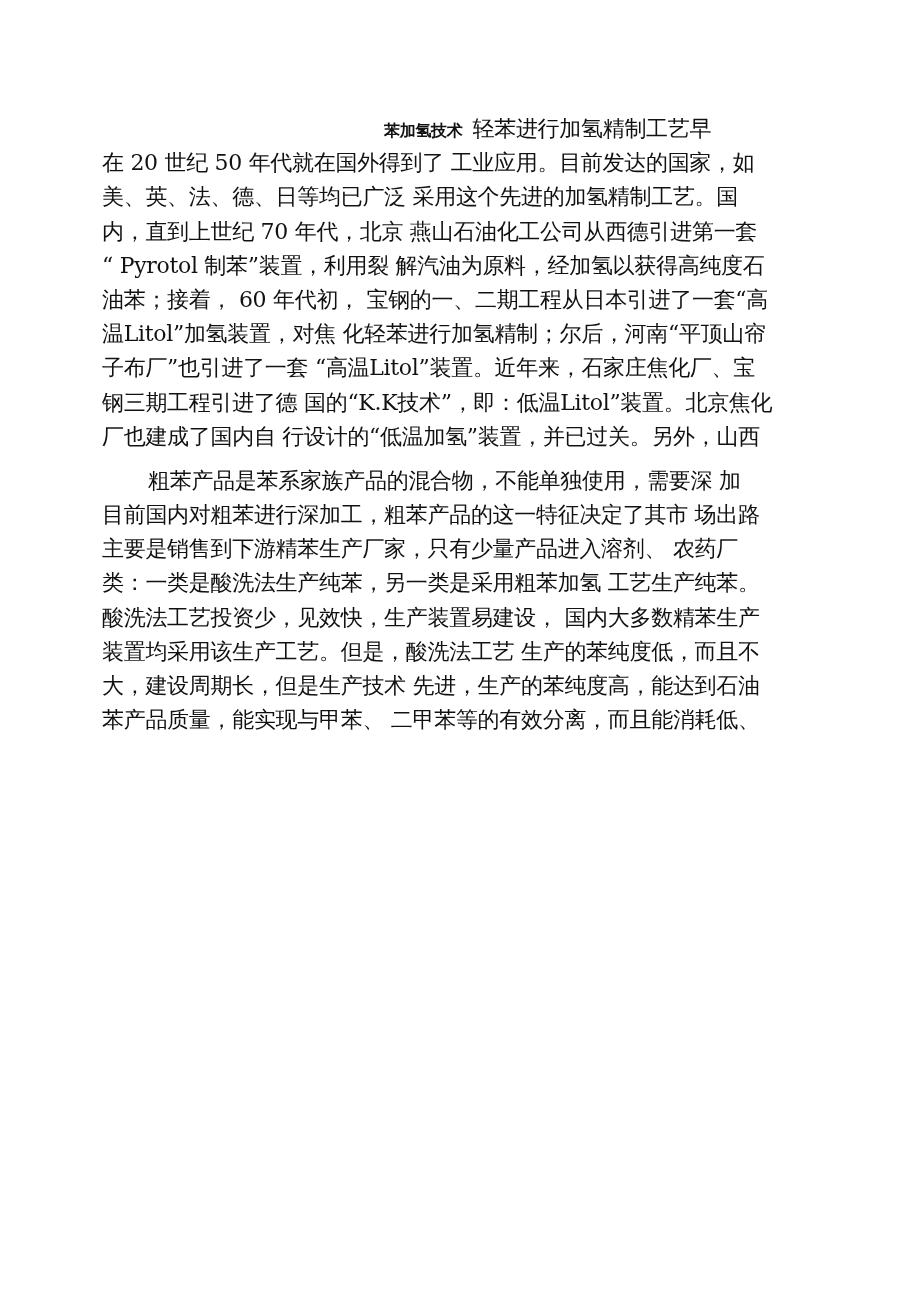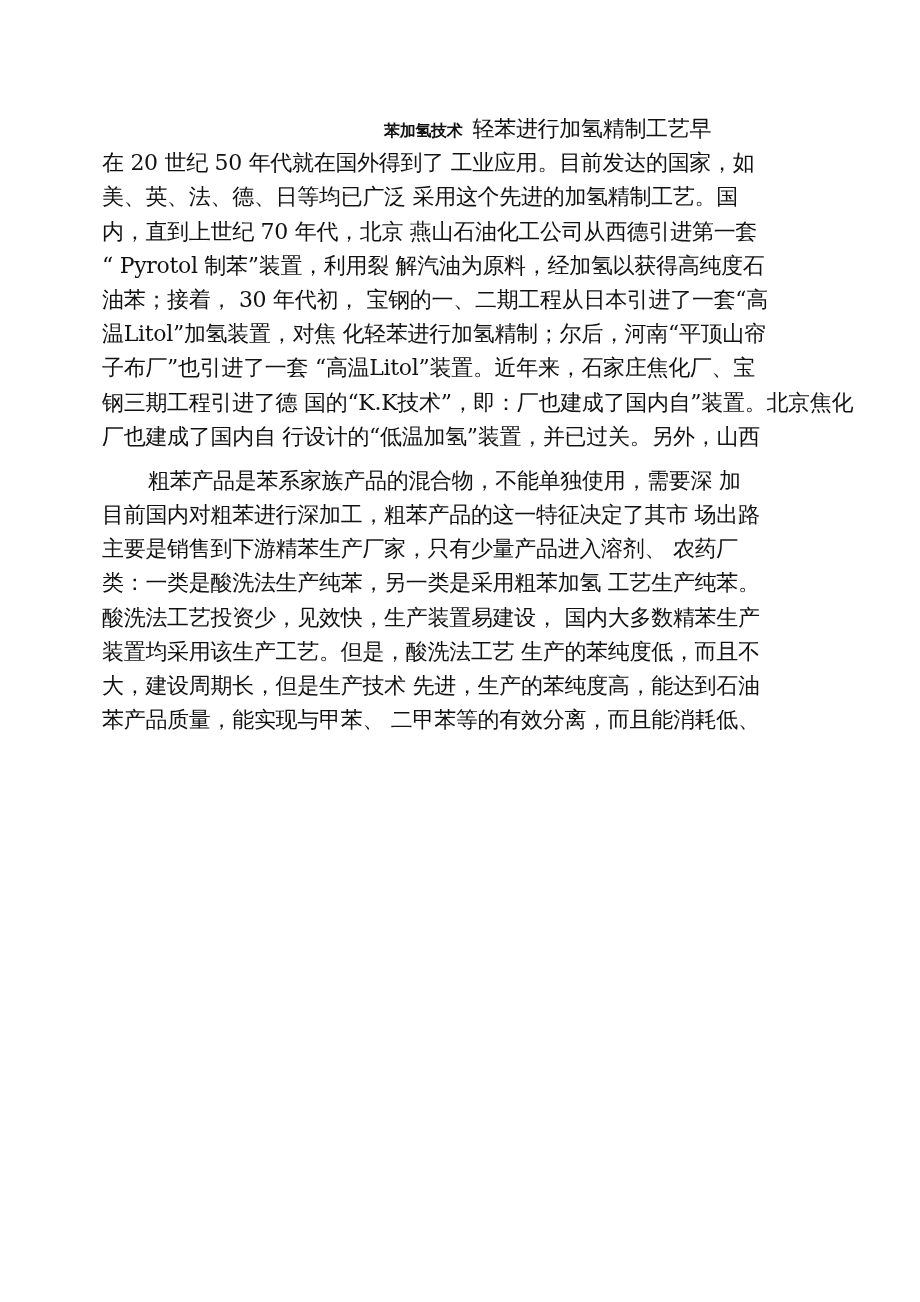--- a/index.html
+++ b/index.html
@@ -14,24 +14,24 @@
 </style>
 </head>
 <body>
 
 <div class="page">
   <div class="line first"><span class="title">苯加氢技术</span><span>轻苯进行加氢精制工艺早</span></div>
   <div class="line">在 20 世纪 50 年代就在国外得到了 工业应用。目前发达的国家，如</div>
   <div class="line">美、英、法、德、日等均已广泛 采用这个先进的加氢精制工艺。国</div>
   <div class="line">内，直到上世纪 70 年代，北京 燕山石油化工公司从西德引进第一套</div>
   <div class="line">“ Pyrotol 制苯”装置，利用裂 解汽油为原料，经加氢以获得高纯度石</div>
-  <div class="line">油苯；接着， 30 年代初， 宝钢的一、二期工程从日本引进了一套“高</div>
+  <div class="line">油苯；接着， 60 年代初， 宝钢的一、二期工程从日本引进了一套“高</div>
   <div class="line">温Litol”加氢装置，对焦 化轻苯进行加氢精制；尔后，河南“平顶山帘</div>
   <div class="line">子布厂”也引进了一套 “高温Litol”装置。近年来，石家庄焦化厂、宝</div>
-  <div class="line">钢三期工程引进了德 国的“K.K技术”，即：厂也建成了国内自”装置。北京焦化</div>
+  <div class="line">钢三期工程引进了德 国的“K.K技术”，即：低温Litol”装置。北京焦化</div>
   <div class="line">厂也建成了国内自 行设计的“低温加氢”装置，并已过关。另外，山西</div>
   <div class="gap"></div>
   <div class="line indent">粗苯产品是苯系家族产品的混合物，不能单独使用，需要深 加</div>
   <div class="line">目前国内对粗苯进行深加工，粗苯产品的这一特征决定了其市 场出路</div>
   <div class="line">主要是销售到下游精苯生产厂家，只有少量产品进入溶剂、 农药厂</div>
   <div class="line">类：一类是酸洗法生产纯苯，另一类是采用粗苯加氢 工艺生产纯苯。</div>
   <div class="line">酸洗法工艺投资少，见效快，生产装置易建设， 国内大多数精苯生产</div>
   <div class="line">装置均采用该生产工艺。但是，酸洗法工艺 生产的苯纯度低，而且不</div>
   <div class="line">大，建设周期长，但是生产技术 先进，生产的苯纯度高，能达到石油</div>
   <div class="line">苯产品质量，能实现与甲苯、 二甲苯等的有效分离，而且能消耗低、</div>

